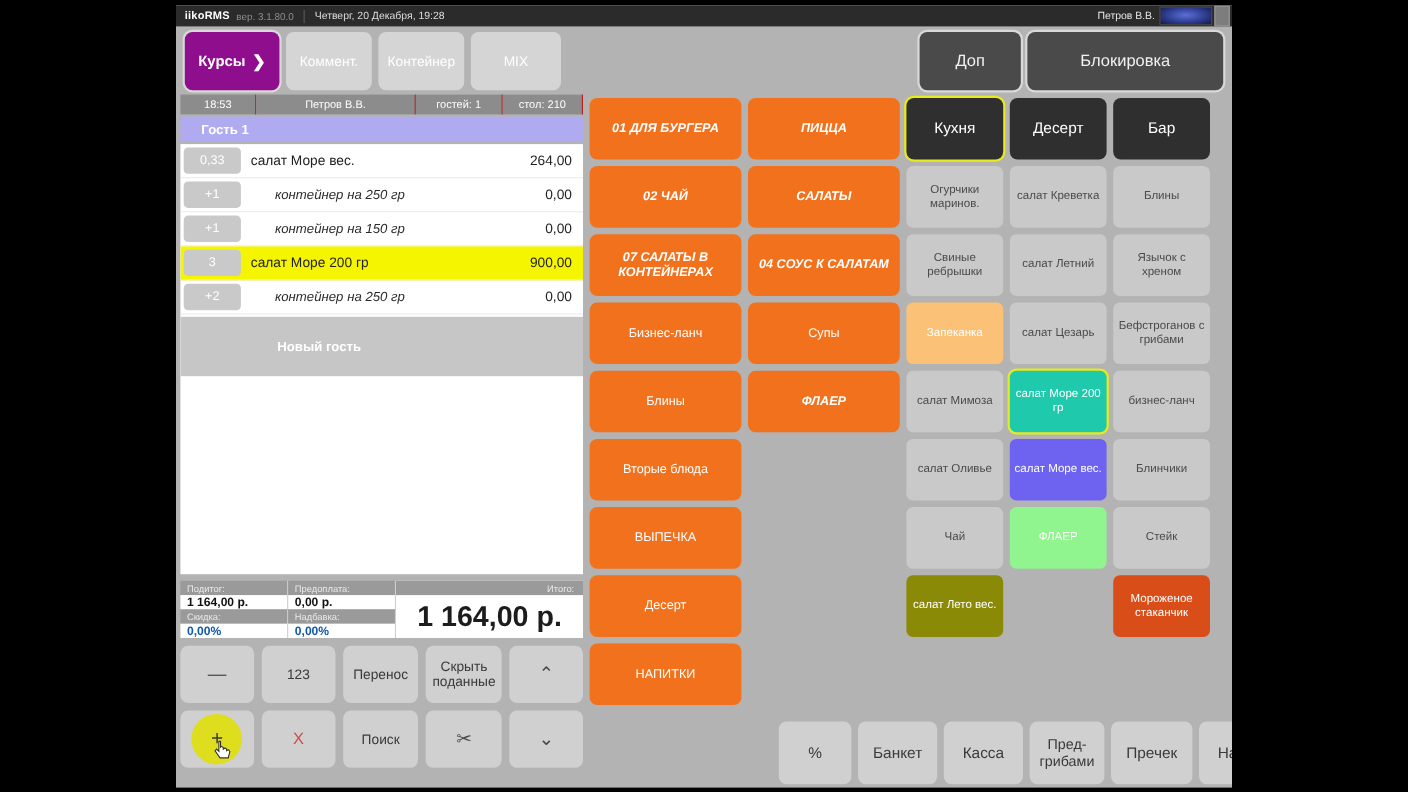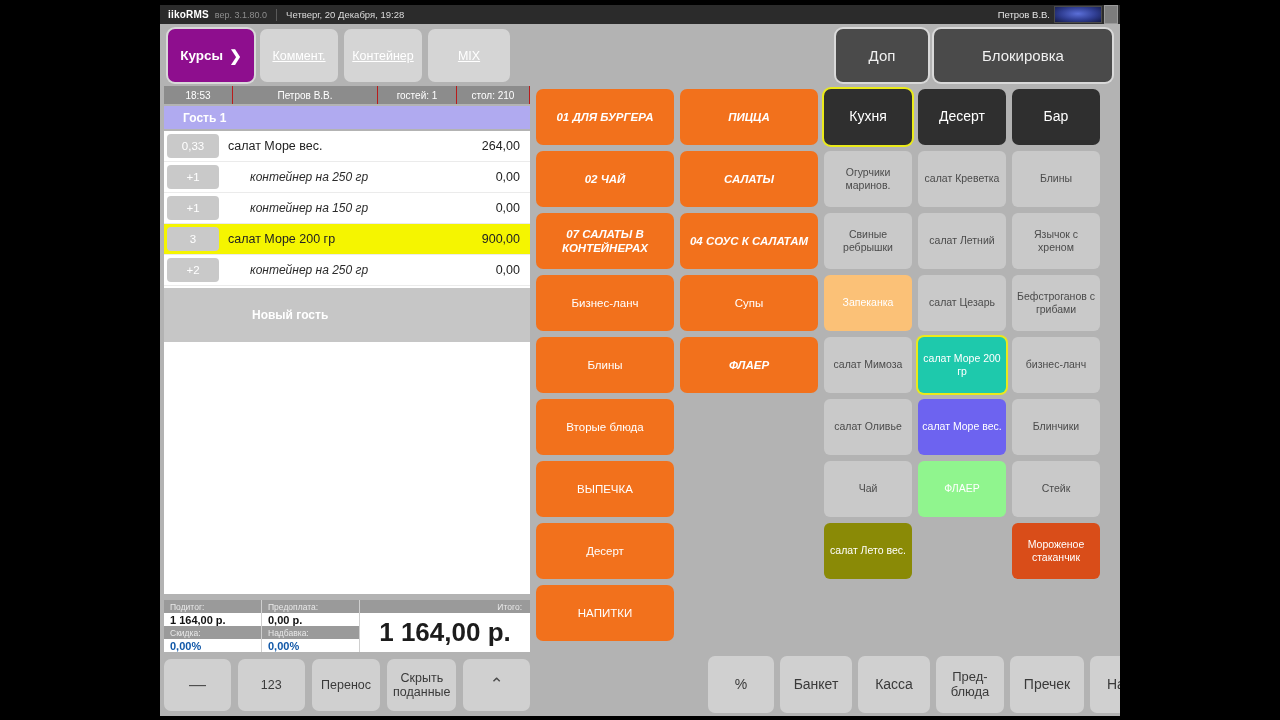--- a/index.html
+++ b/index.html
@@ -22,21 +22,21 @@
   .tb-sysbtn{width:12px;height:17px;background:#7d7d7d;border:1px solid #9a9a9a;margin-right:2px;}
 
   
   .toprow{display:flex;height:62px;padding-top:5px;box-sizing:border-box;background:#b3b3b3;}
   .tabgroup{display:flex;gap:6px;padding-left:8px;}
   .tab{height:53px;border-radius:7px;display:flex;align-items:center;justify-content:center;
        font-size:13.5px;color:#ffffff;box-sizing:border-box;}
   .tab.kursy{width:86px;background:#8e0e8e;box-shadow:0 0 0 2px #d9d9d9;}
   .tab.kursy .lbl{font-weight:bold;}
   .tab.kursy .chev{font-weight:bold;margin-left:6px;font-size:15px;}
-  .tab.grey{width:78px;background:#d5d5d5;color:#ffffff;font-size:12.5px;text-decoration:underline;}
+  .tab.grey{width:78px;background:#d5d5d5;color:#ffffff;font-size:12.5px;}
   .tab.grey.mix{width:82px;}
   .topdark{margin-left:auto;display:flex;gap:6px;padding-right:8px;}
   .tab.dark{background:#4a4a4a;color:#f0f0f0;font-size:15px;box-shadow:0 0 0 2px #d9d9d9;}
   .tab.dark.dop{width:92px;}
   .tab.dark.block{width:178px;}
 
   
   .body{display:flex;height:630px;}
   .leftcol{width:374px;position:relative;}
   .midcol{width:288px;position:relative;}
@@ -46,21 +46,21 @@
   .ordhead{display:flex;height:18px;margin:0 4px;font-size:10px;color:#ffffff;}
   .ordhead div{background:#8c8c8c;display:flex;align-items:center;justify-content:center;border-right:1px solid #b91c1c;}
   .oh-time{width:68px;}
   .oh-user{flex:1;}
   .oh-guests{width:78px;}
   .oh-table{width:72px;border-right:none;}
 
   .guestbar{margin:2px 4px 0 4px;height:23px;background:#b0aaf0;display:flex;align-items:center;
             padding-left:19px;box-sizing:border-box;color:#ffffff;font-size:12px;font-weight:bold;}
 
-  .orderlist{margin:2px 4px 0 4px;background:#ffffff;height:463px;position:relative;overflow:hidden;}
+  .orderlist{margin:2px 4px 0 4px;background:#ffffff;height:391px;position:relative;overflow:hidden;}
   .orow{display:flex;align-items:center;height:30px;border-bottom:1px solid #ebebeb;}
   .orow .qty{width:52px;height:24px;margin:0 3px;background:#c9c9c9;border-radius:4px;color:#ffffff;
              font-size:11.5px;display:flex;align-items:center;justify-content:center;flex:none;}
   .orow .nm{flex:1;font-size:12.5px;color:#222;padding-left:6px;}
   .orow .pr{font-size:12.5px;color:#222;padding-right:10px;}
   .orow.mod .nm{font-style:italic;padding-left:28px;color:#2b2b2b;font-size:12px;}
   .orow.sel{background:#f5f500;}
   .orow.sel .qty{background:#c9c9c9;}
   .newguest{height:54px;background:#c6c6c6;display:flex;align-items:center;padding-left:88px;
             box-sizing:border-box;color:#ffffff;font-size:12px;font-weight:bold;margin-top:2px;}
@@ -298,20 +298,20 @@
             <div class="prod" style="background: rgb(217, 77, 25); color: rgb(255, 255, 255);">Мороженое стаканчик</div>
           </div>
       </div>
     </div>
 
     <div class="actionbar" id="action-bar">
         <div class="act w-pct">%</div>
         <div class="act w-n">Банкет</div>
         <div class="act w-n">Касса</div>
         <div class="act w-pre">
-          <span><span>Пред-</span><br><span>блюда</span></span>
+          <span><span>Пред-</span><br><span>грибами</span></span>
         </div>
         <div class="act w-l">Пречек</div>
         <div class="act w-l">Назад</div>
       </div>
 
   </div>
 </div>
 
 </body></html>

